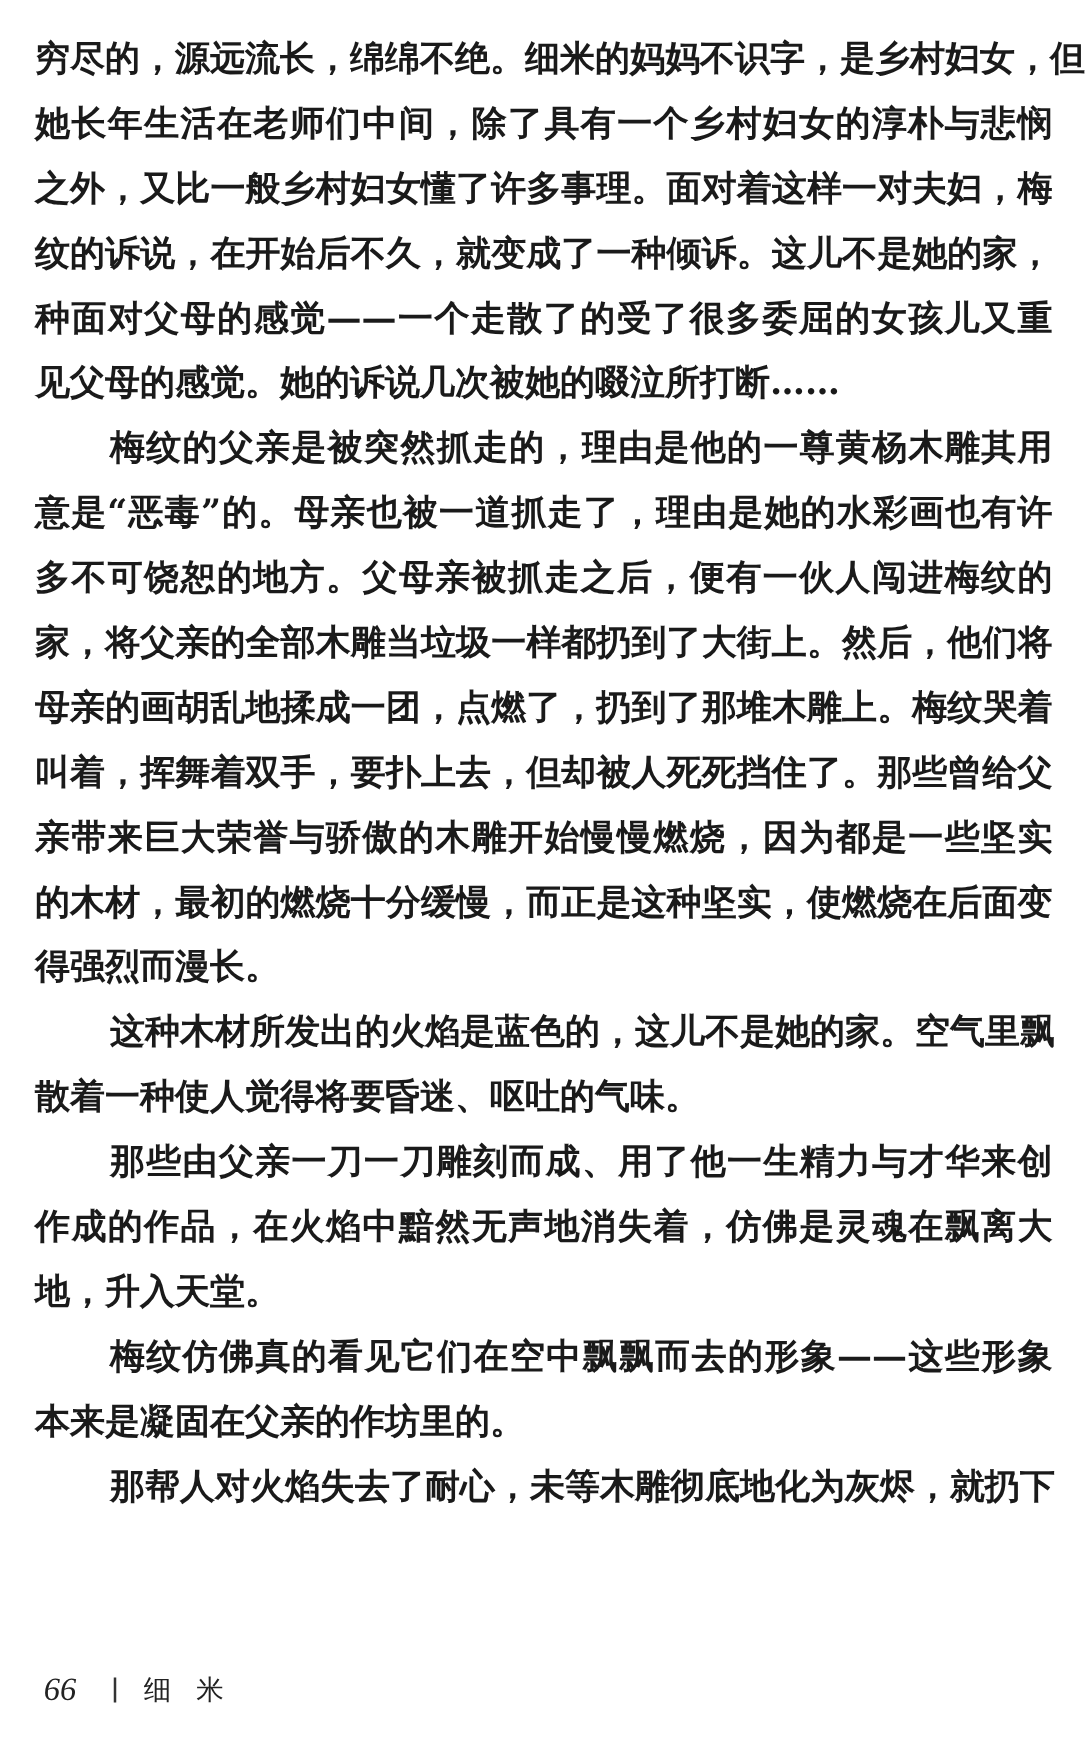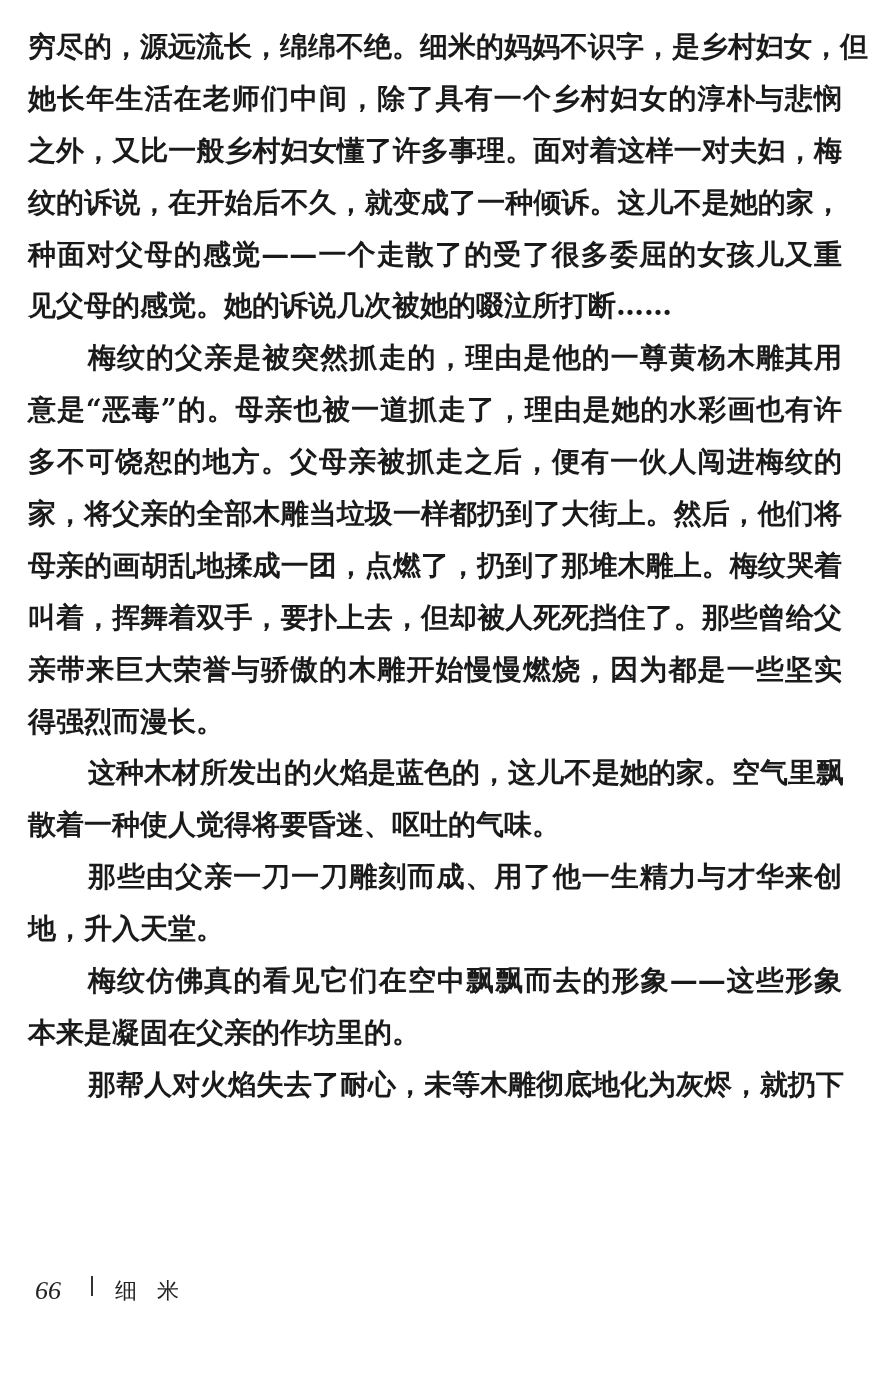--- a/index.html
+++ b/index.html
@@ -5,21 +5,21 @@
   html, body { margin: 0; padding: 0; background: #ffffff; }
   body { width: 872px; height: 1391px; position: relative; overflow: hidden; }
   .page-text {
     position: absolute; left: 28px; top: 21px; width: 814px;
     font-family: "DejaVu Serif", "Liberation Serif", serif;
     font-size: 28px; line-height: 51.9px; color: #1a1a1a; font-weight: bold;
   }
   .line { display: block; height: 51.9px; white-space: nowrap; text-align: justify; text-align-last: justify; }
   .line.last { text-align-last: left; }
   .line.indent { padding-left: 60px; }
-  .footer { position: absolute; left: 35px; top: 1276px; height: 40px; display: flex; color: #222; }
+  .footer { position: absolute; left: 35px; top: 1332px; height: 40px; display: flex; align-items: center; color: #222; }
   .page-num { font-family: "Liberation Serif", serif; font-style: italic; font-size: 26px; width: 56px; }
   .sep { width: 2px; height: 20px; background: #333; margin-right: 22px; }
   .book-title { font-family: Liberation Serif, serif; font-size: 22px; letter-spacing: 20px; }
 </style>
 </head>
 <body>
 
 <div class="page-text">
 
   <span class="line">穷尽的，源远流长，绵绵不绝。细米的妈妈不识字，是乡村妇女，但</span>
@@ -29,26 +29,28 @@
   <span class="line">种面对父母的感觉——一个走散了的受了很多委屈的女孩儿又重</span>
   <span class="line last">见父母的感觉。她的诉说几次被她的啜泣所打断……</span>
 
   <span class="line indent">梅纹的父亲是被突然抓走的，理由是他的一尊黄杨木雕其用</span>
   <span class="line">意是“恶毒”的。母亲也被一道抓走了，理由是她的水彩画也有许</span>
   <span class="line">多不可饶恕的地方。父母亲被抓走之后，便有一伙人闯进梅纹的</span>
   <span class="line">家，将父亲的全部木雕当垃圾一样都扔到了大街上。然后，他们将</span>
   <span class="line">母亲的画胡乱地揉成一团，点燃了，扔到了那堆木雕上。梅纹哭着</span>
   <span class="line">叫着，挥舞着双手，要扑上去，但却被人死死挡住了。那些曾给父</span>
   <span class="line">亲带来巨大荣誉与骄傲的木雕开始慢慢燃烧，因为都是一些坚实</span>
+  <span class="line">的木材，最初的燃烧十分缓慢，而正是这种坚实，使燃烧在后面变</span>
   <span class="line last">得强烈而漫长。</span>
 
   <span class="line indent">这种木材所发出的火焰是蓝色的，这儿不是她的家。空气里飘</span>
   <span class="line last">散着一种使人觉得将要昏迷、呕吐的气味。</span>
 
   <span class="line indent">那些由父亲一刀一刀雕刻而成、用了他一生精力与才华来创</span>
+  <span class="line">作成的作品，在火焰中黯然无声地消失着，仿佛是灵魂在飘离大</span>
   <span class="line last">地，升入天堂。</span>
 
   <span class="line indent">梅纹仿佛真的看见它们在空中飘飘而去的形象——这些形象</span>
   <span class="line last">本来是凝固在父亲的作坊里的。</span>
 
   <span class="line indent">那帮人对火焰失去了耐心，未等木雕彻底地化为灰烬，就扔下</span>
 </div>
 
 <div class="footer">
   <span class="page-num">66</span>

